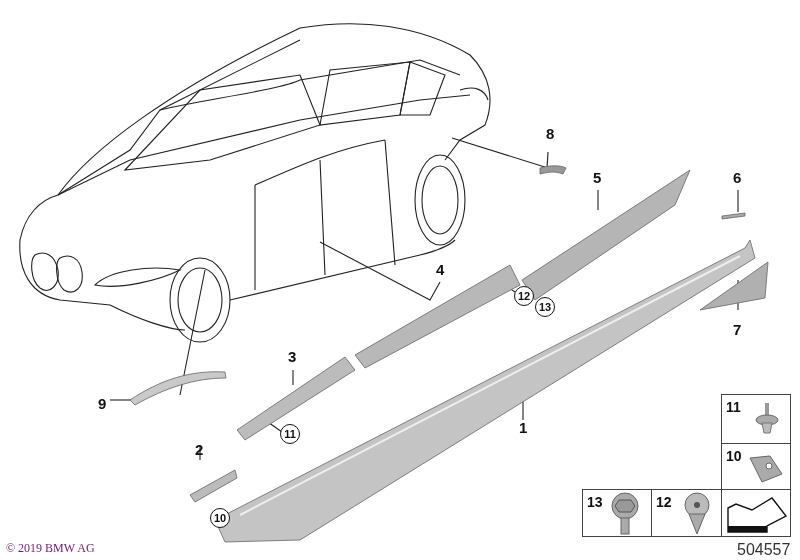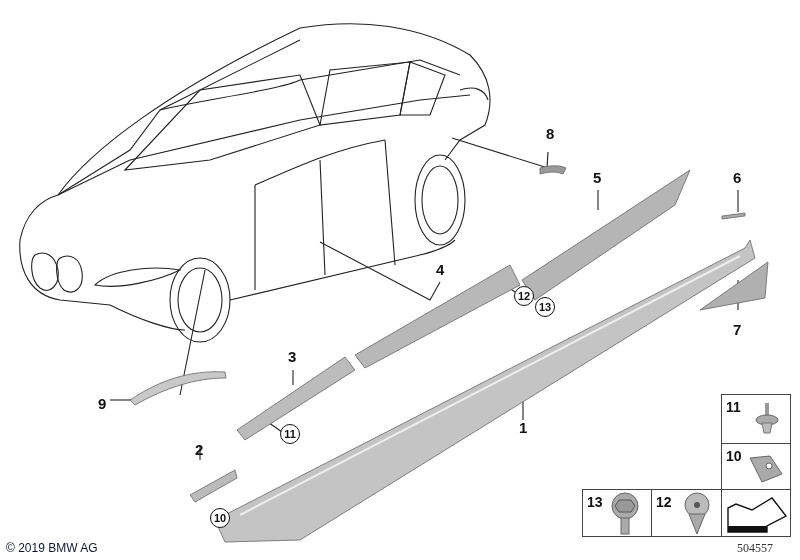--- a/index.html
+++ b/index.html
@@ -1,21 +1,21 @@
 <!DOCTYPE html>
 <html><head>
 <meta charset="utf-8">
 <style>
   html,body{margin:0;padding:0;background:#fff;}
   #stage{position:relative;width:800px;height:560px;overflow:hidden;background:#fff;font-family:"Liberation Sans",sans-serif;}
   svg.art{position:absolute;left:0;top:0;}
   .lbl{position:absolute;font-family:"Liberation Sans",sans-serif;font-weight:bold;font-size:15px;color:#111;line-height:1;}
   .circ{position:absolute;width:20px;height:20px;border:1.5px solid #111;border-radius:50%;background:#fff;font-weight:bold;font-size:11px;color:#111;display:flex;align-items:center;justify-content:center;font-family:"Liberation Sans",sans-serif;box-sizing:border-box;}
-  .copy{position:absolute;left:6px;top:541px;font-size:12px;color:#0f172a;font-family:Liberation Sans, sans-serif;}
-  .docno{position:absolute;left:737px;top:541px;font-size:12px;color:#333;font-family:Liberation Serif, serif;}
+  .copy{position:absolute;left:6px;top:541px;font-size:12px;color:#701a75;font-family:Liberation Serif, serif;}
+  .docno{position:absolute;left:737px;top:541px;font-size:16px;color:#333;font-family:Liberation Sans, sans-serif;}
   .box{position:absolute;border:1px solid #444;background:#fff;box-sizing:border-box;}
   .boxnum{position:absolute;left:4px;top:4px;font-weight:bold;font-size:14px;color:#111;}
 </style>
 </head>
 <body>
 
 <div id="stage">
   <svg class="art" width="800" height="560" viewBox="0 0 800 560">
     <g fill="none" stroke="#222" stroke-width="1.1">
 

